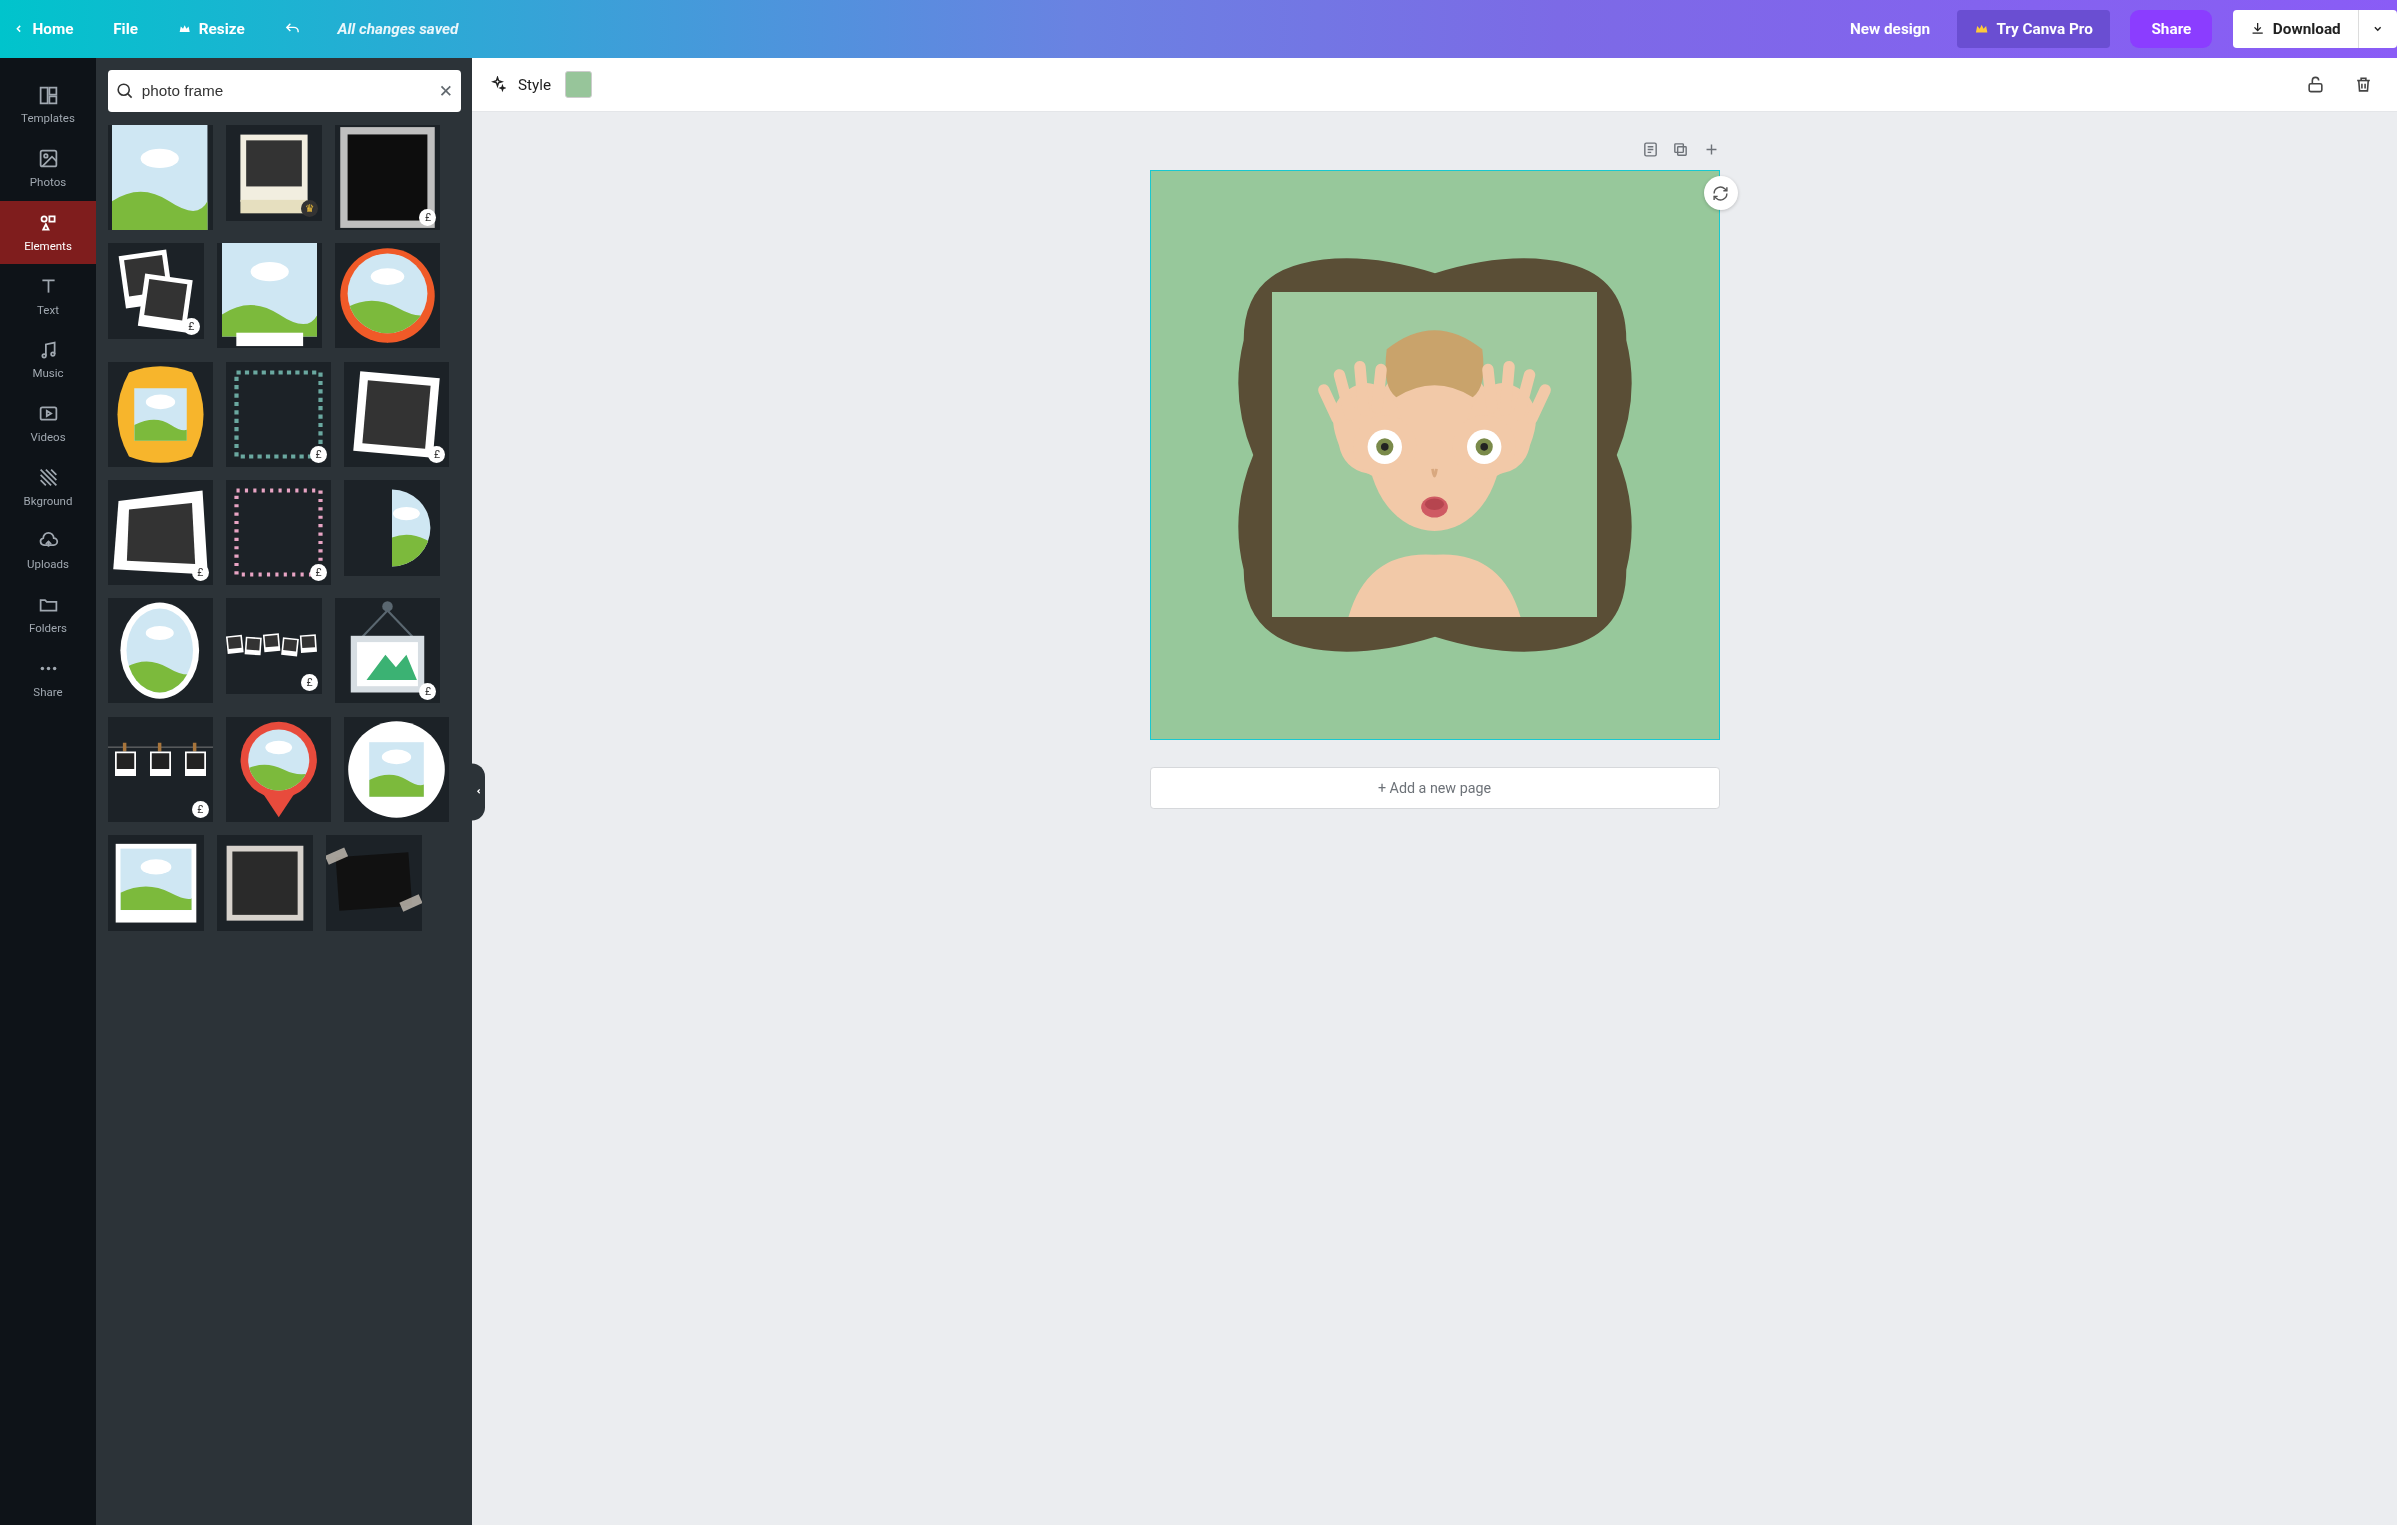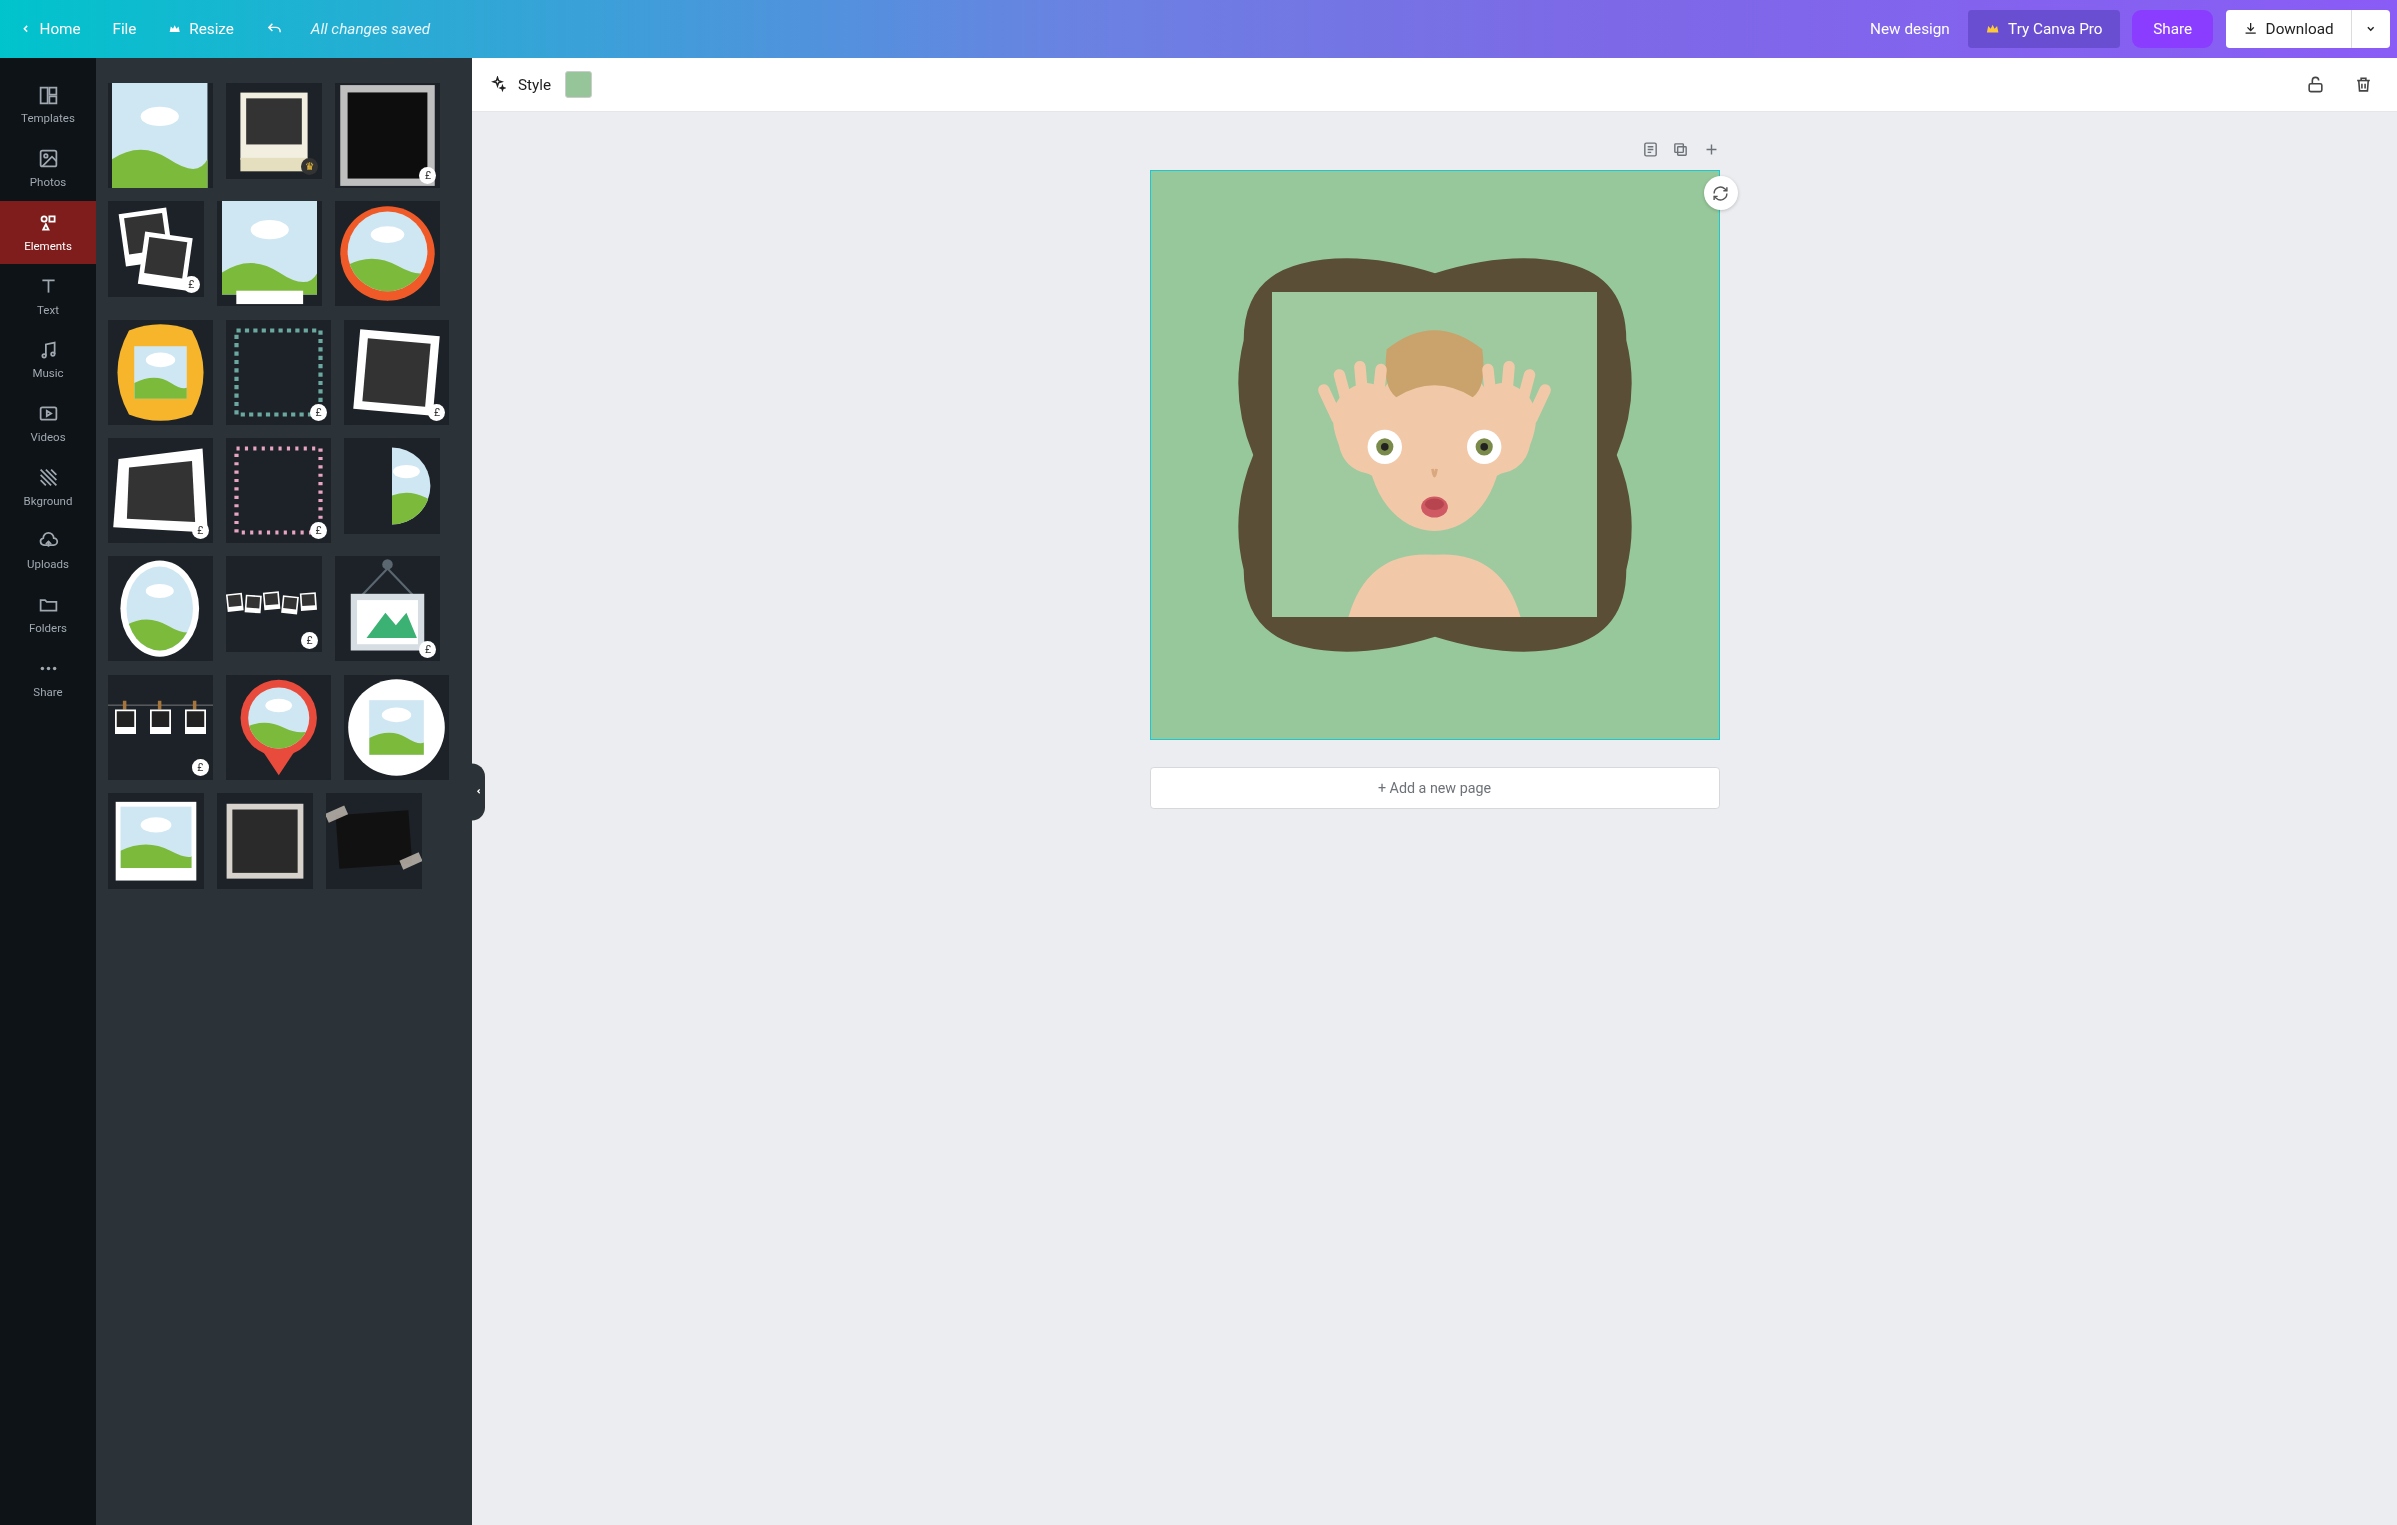--- a/index.html
+++ b/index.html
@@ -7,22 +7,23 @@
   body { overflow: hidden; }
 
   
   .top-bar {
     height: 58px;
     display: flex;
     align-items: center;
     background: linear-gradient(90deg, #00c4cc 0%, #30a7d6 20%, #6a82e2 45%, #7c6ae6 65%, #8a5cf6 100%);
     color: #fff;
     font-size: 15.3px;
-    padding: 0 7px;
-    gap: 5px;
+    padding: 0 0;
+    gap: 13px;
+    font-weight: bold;
   }
   .tb-btn { display: inline-flex; align-items: center; gap: 7.6px; padding: 7.6px 13.4px; border-radius: 3.8px; cursor: pointer; }
   .status-text { color: #fff; font-style: italic; opacity: 0.9; margin-left: 9.6px; }
   .top-spacer { flex: 1; }
   .btn-tryPro { background: #6a4ed2; border-radius: 3.8px; padding: 9.6px 17px; display: flex; align-items: center; gap: 7.6px; cursor: pointer; }
   .btn-share { background: #8b3dff; border-radius: 9px; padding: 9.6px 21px; cursor: pointer; margin-left: 7.6px; }
   .dl-group { display: flex; margin-left: 7.6px; }
   .btn-download { background: #fff; color: #222; border-radius: 3.8px 0 0 3.8px; padding: 9.6px 17px; display: flex; align-items: center; gap: 7.6px; cursor: pointer; }
   .btn-download-caret { background: #fff; color:#222; border-left: 1px solid #dcdcdc; border-radius: 0 3.8px 3.8px 0; padding: 9.6px 13.4px; cursor:pointer; }
 
@@ -203,20 +204,28 @@
       <svg viewBox="0 0 24 24" fill="currentColor">
           <circle cx="5" cy="12" r="2"></circle>
           <circle cx="12" cy="12" r="2"></circle>
           <circle cx="19" cy="12" r="2"></circle>
         </svg>
       <span>Share</span>
     </div>
   </div>
 
   <div class="elements-panel">
+    <div class="search-wrap">
+      <svg width="19" height="19" viewBox="0 0 24 24" fill="none" stroke="#333" stroke-width="2">
+          <circle cx="11" cy="11" r="7"></circle>
+          <path d="M21 21l-5-5"></path>
+        </svg>
+      <input type="text" value="photo frame" placeholder="Search elements" style="">
+      <span class="clear-btn">✕</span>
+    </div>
 
     <div class="results">
 
       <div class="thumb">
         <svg viewBox="0 0 100 110">
             <rect class="sky" width="100" height="110"></rect>
             <ellipse class="cloud" cx="50" cy="35" rx="20" ry="10"></ellipse>
             <path class="hill" d="M0 80 Q30 60 60 80 T100 80 V110 H0 Z"></path>
           </svg>
       </div>

